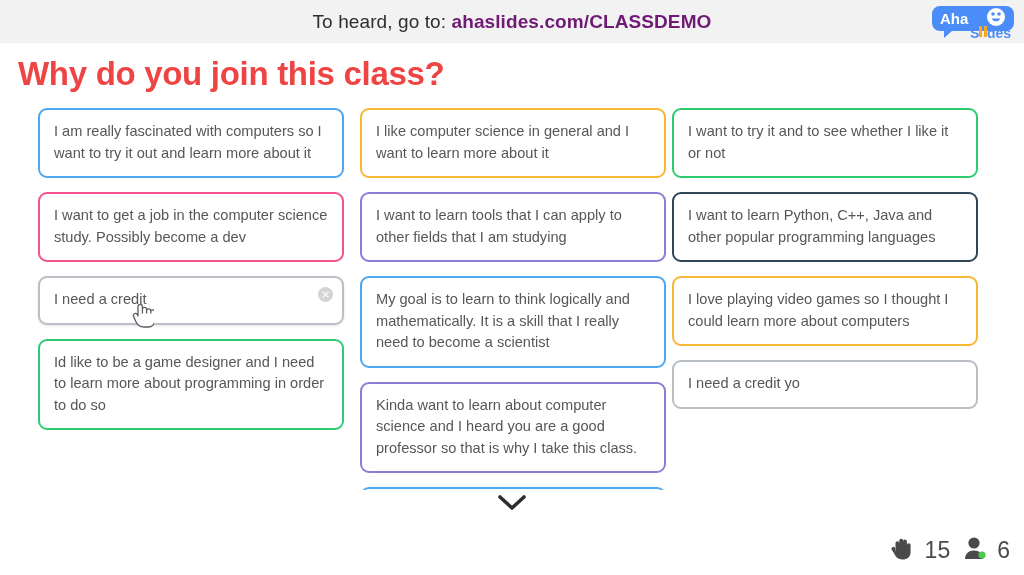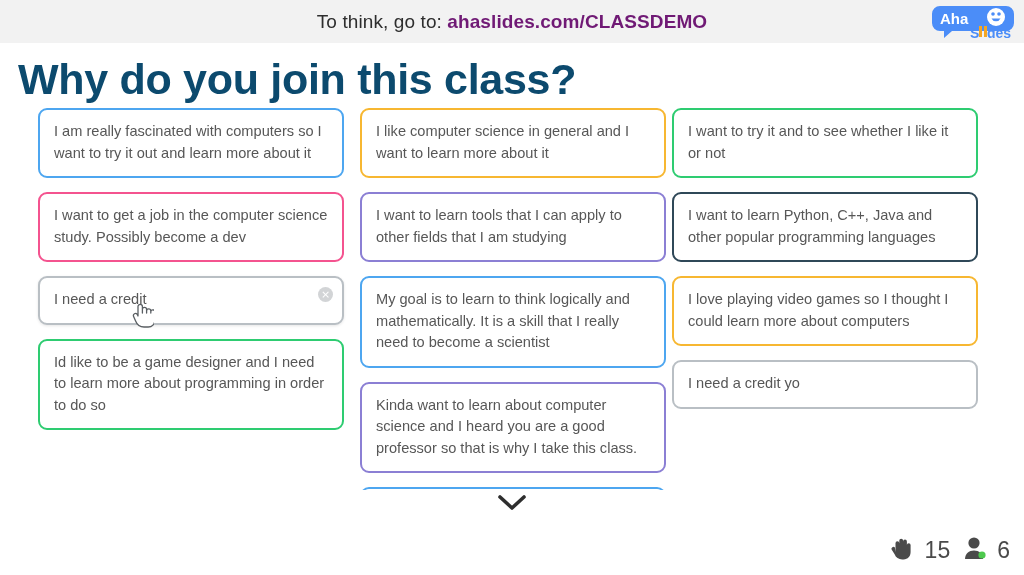--- a/index.html
+++ b/index.html
@@ -40,23 +40,23 @@
     right: 8px;
     width: 86px;
     height: 36px;
   }
 
   
   .page-title {
     position: absolute;
     top: 55px;
     left: 18px;
-    font-size: 43px;
+    font-size: 33px;
     font-weight: bold;
-    color: #0c4a6e;
+    color: #ef4444;
     letter-spacing: -0.3px;
   }
 
   
   .board {
     position: absolute;
     top: 108px;
     left: 0;
     width: 1024px;
     height: 382px;
@@ -145,21 +145,21 @@
   .counter-value {
     font-size: 23px;
     color: #4a4a4a;
   }
 </style>
 </head>
 <body>
 
 <div class="banner">
   <div class="banner-text">
-    <span>To think, go to: </span><span class="url">ahaslides.com/CLASSDEMO</span>
+    <span>To heard, go to: </span><span class="url">ahaslides.com/CLASSDEMO</span>
   </div>
 </div>
 
 <div class="logo">
   <svg width="86" height="36" viewBox="0 0 86 36">
     <path d="M10 2 H76 a8 8 0 0 1 8 8 v9 a8 8 0 0 1 -8 8 H22 l-8 7 v-7 H10 a8 8 0 0 1 -8 -8 v-9 a8 8 0 0 1 8 -8 z" fill="#4b8df8"></path>
     <text x="10" y="20" font-family="'Liberation Sans',sans-serif" font-size="15" font-weight="bold" fill="#ffffff">Aha</text>
     <circle cx="66" cy="13" r="9" fill="#ffffff"></circle>
     <circle cx="63" cy="10" r="1.8" fill="#4b8df8"></circle>
     <circle cx="69" cy="10" r="1.8" fill="#4b8df8"></circle>

